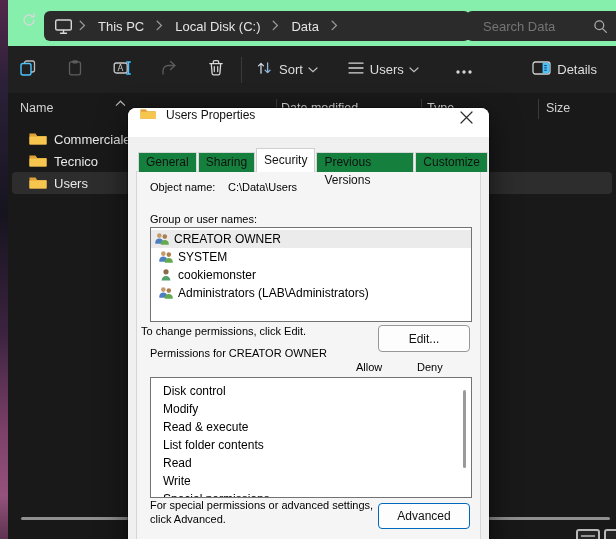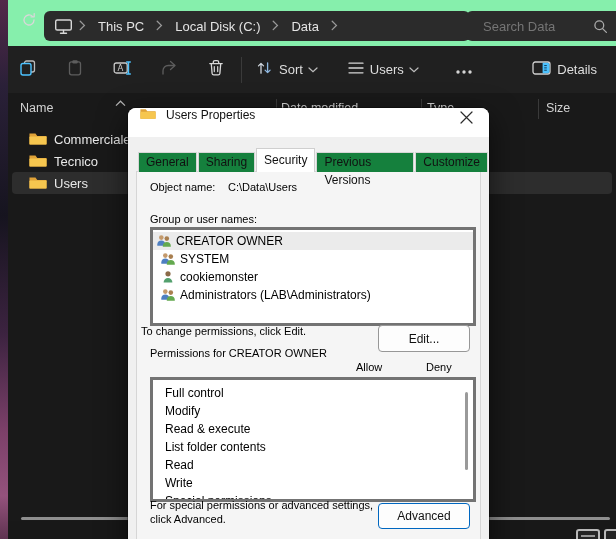--- a/index.html
+++ b/index.html
@@ -30,21 +30,21 @@
   .dialog{left:128px;top:108px;width:361px;height:445px;background:#f0f0f0;
     border-radius:8px 8px 0 0;z-index:10;
     box-shadow:0 10px 30px rgba(0,0,0,.6),0 0 0 1px rgba(0,0,0,.30);
     font-size:12px;color:#000;}
   .dtitle{position:absolute;left:0;top:0;width:100%;height:29px;background:#ffffff;border-radius:8px 8px 0 0;display:flex;align-items:flex-start;}
   .tabs{position:absolute;left:10px;top:41px;height:23px;display:flex;align-items:flex-end;z-index:3;}
   .tab{height:19px;line-height:18px;padding:0 7px;background:#15803d;border:1px solid #d6d6d6;border-bottom:none;margin-right:1px;color:#111;}
   .tab.active{height:23px;line-height:22px;background:#ffffff;border:1px solid #cfcfcf;border-bottom:none;}
   .tabpage{position:absolute;left:8px;top:63px;width:343px;height:500px;background:#f5f5f5;border:1px solid #d6d6d6;z-index:1;}
   .dlabel{position:absolute;color:#000;font-size:11px;line-height:14px;z-index:4;}
-  .listbox{position:absolute;background:#fff;border:3px solid #737373;z-index:4;overflow:hidden;}
+  .listbox{position:absolute;background:#fff;border:1px solid #737373;z-index:4;overflow:hidden;}
   .urow{height:18px;display:flex;align-items:center;padding-left:3px;}
   .urow.sel{background:#ebebeb;}
   .urow span{margin-left:4px;white-space:nowrap;}
   .prow{height:18px;line-height:18px;padding-left:12px;white-space:nowrap;}
   .dbtn{position:absolute;width:90px;height:25px;background:#fdfdfd;border:1px solid #979797;border-radius:4px;
     display:flex;align-items:center;justify-content:center;font-size:12px;color:#111;z-index:4;}
   .dbtn.blue{border-color:#0067c0;}
   .pscroll{position:absolute;right:5px;top:12px;width:3px;height:78px;background:#9a9a9a;border-radius:2px;}
 </style>
 </head>
@@ -319,24 +319,24 @@
         </span>
         <span>Administrators (LAB\Administrators)</span>
       </div>
     </div>
 
     <span class="dlabel" style="left:13px;top:216px;">To change permissions, click Edit.</span>
     <div class="dbtn" style="left:250px;top:217px;">Edit...</div>
 
     <span class="dlabel" style="left:22px;top:238px;width:195px;">Permissions for CREATOR OWNER</span>
     <span class="dlabel" style="left:228px;top:252px;">Allow</span>
-    <span class="dlabel" style="left:298px;top:252px;">Deny</span>
+    <span class="dlabel" style="left:289px;top:252px;">Deny</span>
 
     <div class="listbox" style="left:22px;top:269px;width:320px;height:115px;padding-top:4px;">
-      <div class="prow">Full control</div>
+      <div class="prow">Disk control</div>
       <div class="prow">Modify</div>
       <div class="prow">Read &amp; execute</div>
       <div class="prow">List folder contents</div>
       <div class="prow">Read</div>
       <div class="prow">Write</div>
       <div class="prow">Special permissions</div>
       <div class="pscroll"></div>
     </div>
 
     <span class="dlabel" style="left:22px;top:390px;width:232px;">For special permissions or advanced settings, click Advanced.</span>

